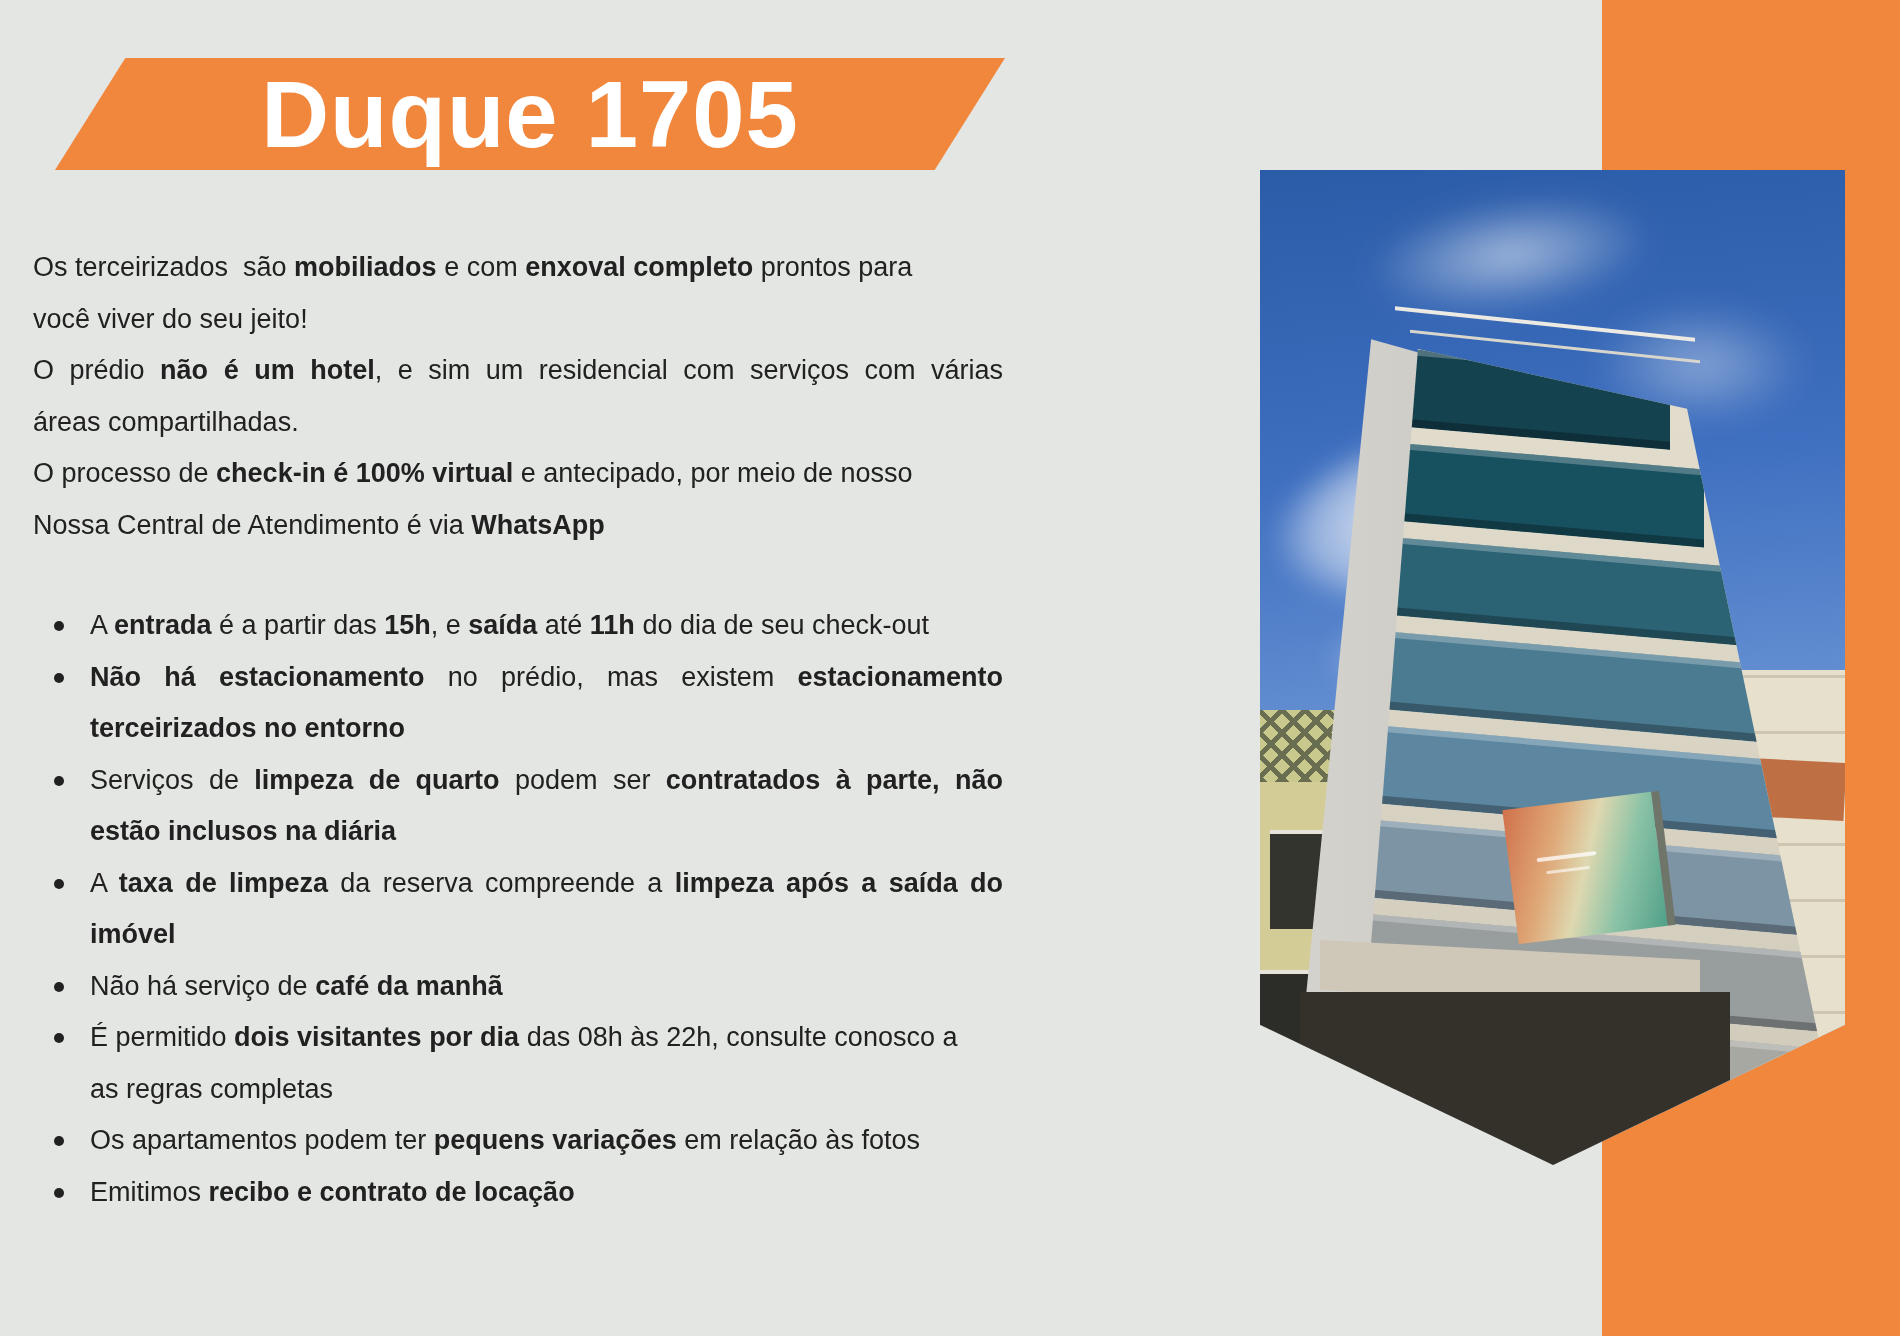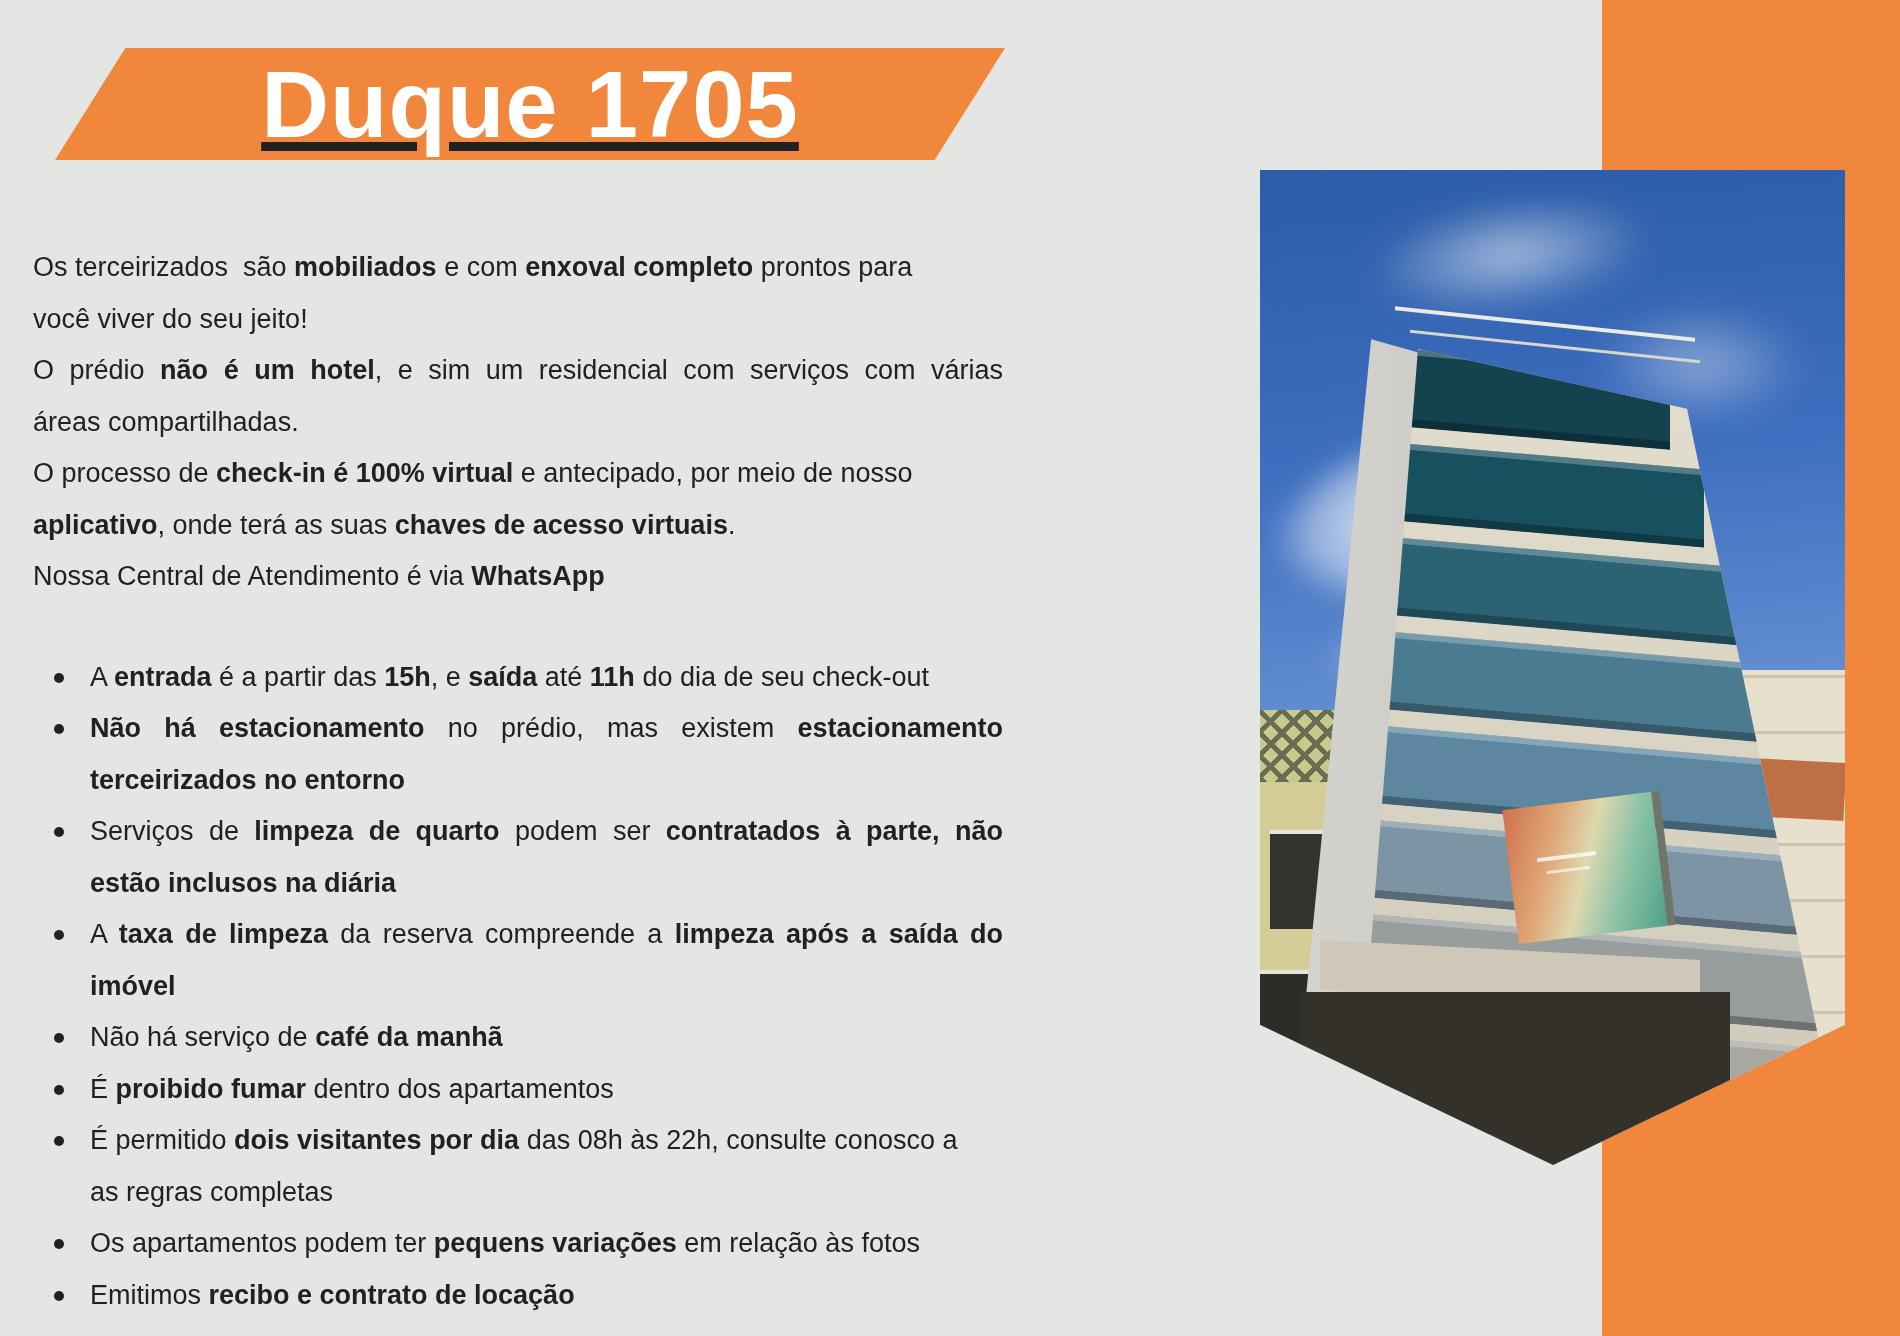--- a/index.html
+++ b/index.html
@@ -15,24 +15,23 @@
     font-family:"Liberation Sans","DejaVu Sans",sans-serif;
     color:var(--ink);
   }
   
   .stripe{
     position:absolute;left:1602px;top:0;width:298px;height:1336px;
     background:var(--orange);
   }
   
   .banner{
-    position:absolute;left:55px;top:48px;width:950px;height:112px;
+    position:absolute;left:55px;top:58px;width:950px;height:112px;
     background:var(--orange);
     clip-path:polygon(7.4% 0,100% 0,92.6% 100%,0 100%);
-    text-decoration:underline;
   }
   .banner h1{
     margin:0;width:100%;height:112px;line-height:114px;text-align:center;
     font-size:94px;font-weight:700;color:var(--title);letter-spacing:1px;
   }
   
   .textcol{position:absolute;left:33px;top:242px;width:970px;}
   .row{height:51.5px;line-height:51.5px;font-size:27px;white-space:pre;}
   .row b{font-weight:700;}
   .row.j{white-space:normal;text-align:justify;text-align-last:justify;}
@@ -132,31 +131,29 @@
   <h1>Duque 1705</h1>
 </div>
 
 <div class="textcol">
   <div id="intro">
       <div class="row"><span>Os terceirizados  são </span><b>mobiliados</b><span> e com </span><b>enxoval completo</b><span> prontos para</span></div>
       <div class="row"><span>você viver do seu jeito!</span></div>
       <div class="row j"><span>O prédio </span><b>não é um hotel</b><span>, e sim um residencial com serviços com várias</span></div>
       <div class="row"><span>áreas compartilhadas.</span></div>
       <div class="row"><span>O processo de </span><b>check-in é 100% virtual</b><span> e antecipado, por meio de nosso</span></div>
-      <div class="row"><b>aplicativo</b><span>, onde terá as suas </span><b>chaves de acesso virtuais</b><span>.</span></div>
       <div class="row"><span>Nossa Central de Atendimento é via </span><b>WhatsApp</b></div>
     </div>
   <div id="bullets" class="bullets">
       <div class="row b-row"><span class="dot"></span><span>A </span><b>entrada</b><span> é a partir das </span><b>15h</b><span>, e </span><b>saída</b><span> até </span><b>11h</b><span> do dia de seu check-out</span></div>
       <div class="row b-row j"><span class="dot"></span><b>Não há estacionamento</b><span> no prédio, mas existem </span><b>estacionamento</b></div>
       <div class="row b-row"><b>terceirizados no entorno</b></div>
       <div class="row b-row j"><span class="dot"></span><span>Serviços de </span><b>limpeza de quarto</b><span> podem ser </span><b>contratados à parte, não</b></div>
       <div class="row b-row"><b>estão inclusos na diária</b></div>
       <div class="row b-row j"><span class="dot"></span><span>A </span><b>taxa de limpeza</b><span> da reserva compreende a </span><b>limpeza após a saída do</b></div>
       <div class="row b-row"><b>imóvel</b></div>
       <div class="row b-row"><span class="dot"></span><span>Não há serviço de </span><b>café da manhã</b></div>
-      <div class="row b-row"><span class="dot"></span><span>É </span><b>proibido fumar</b><span> dentro dos apartamentos</span></div>
       <div class="row b-row"><span class="dot"></span><span>É permitido </span><b>dois visitantes por dia</b><span> das 08h às 22h, consulte conosco a</span></div>
       <div class="row b-row"><span>as regras completas</span></div>
       <div class="row b-row"><span class="dot"></span><span>Os apartamentos podem ter </span><b>pequens variações</b><span> em relação às fotos</span></div>
       <div class="row b-row"><span class="dot"></span><span>Emitimos </span><b>recibo e contrato de locação</b></div>
     </div>
 </div>
 
 </body></html>

